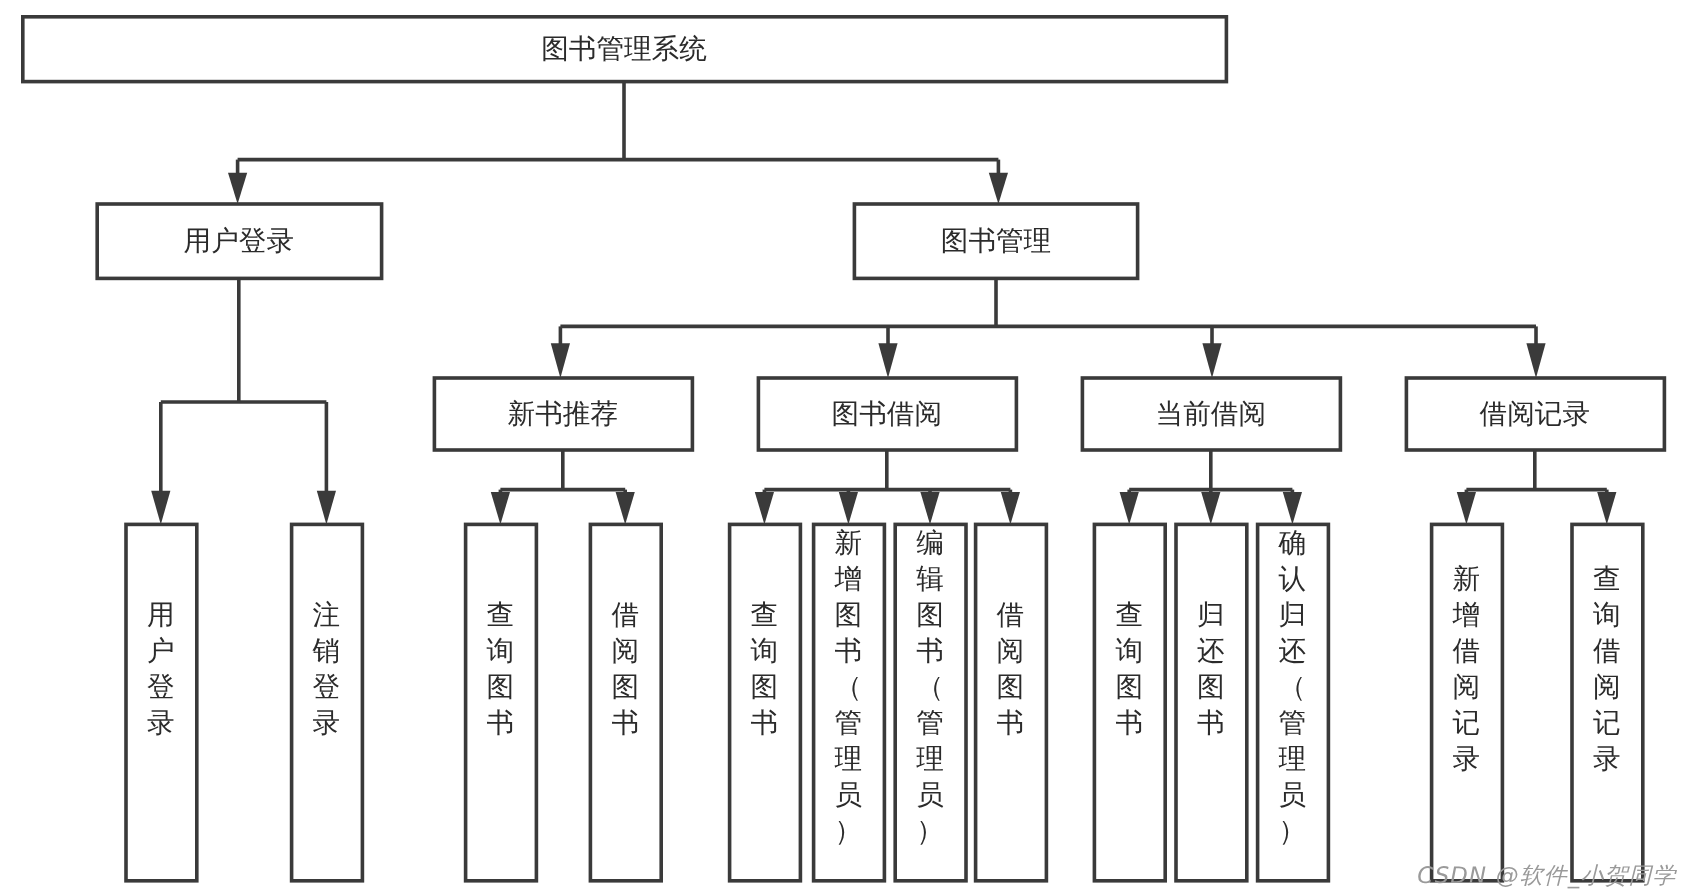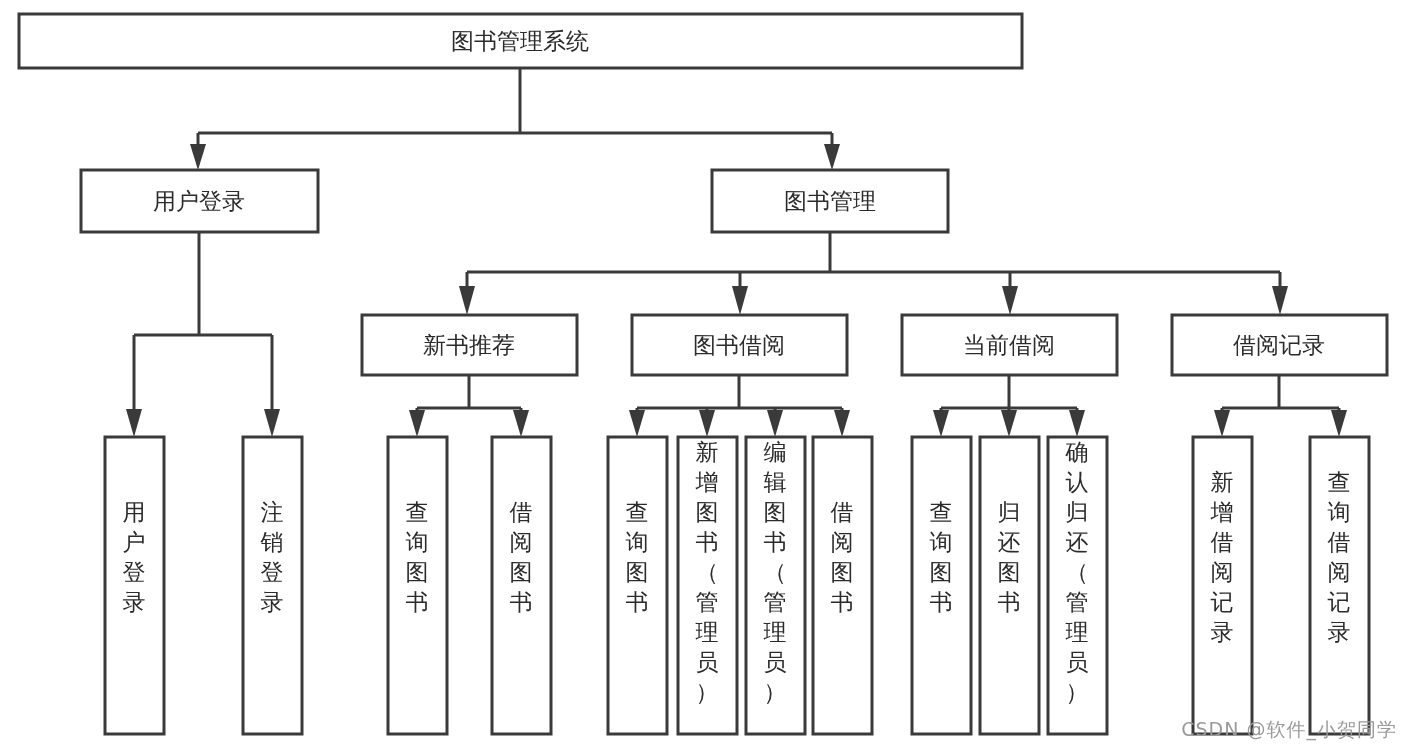--- a/index.html
+++ b/index.html
@@ -17,20 +17,21 @@
   }
   .leaf-label{
     font-family:"DejaVu Sans","Liberation Sans",sans-serif;
     fill:#2b2b2b;font-size:23px;text-anchor:middle;
   }
   .watermark{
     position:absolute;right:8px;bottom:4px;
     font-family:"DejaVu Sans","Liberation Sans",sans-serif;
     font-size:19px;color:#9a9a9a;letter-spacing:1px;white-space:nowrap;
     user-select:none;
+    font-style:italic;
   }
 </style>
 </head>
 <body>
 
 <svg id="diagram" viewBox="0 0 1405 747" xmlns="http://www.w3.org/2000/svg">
 
   <g>
     <rect class="box" x="19" y="14" width="1003" height="54"></rect>
     <text class="node-label" x="520" y="42">图书管理系统</text>

